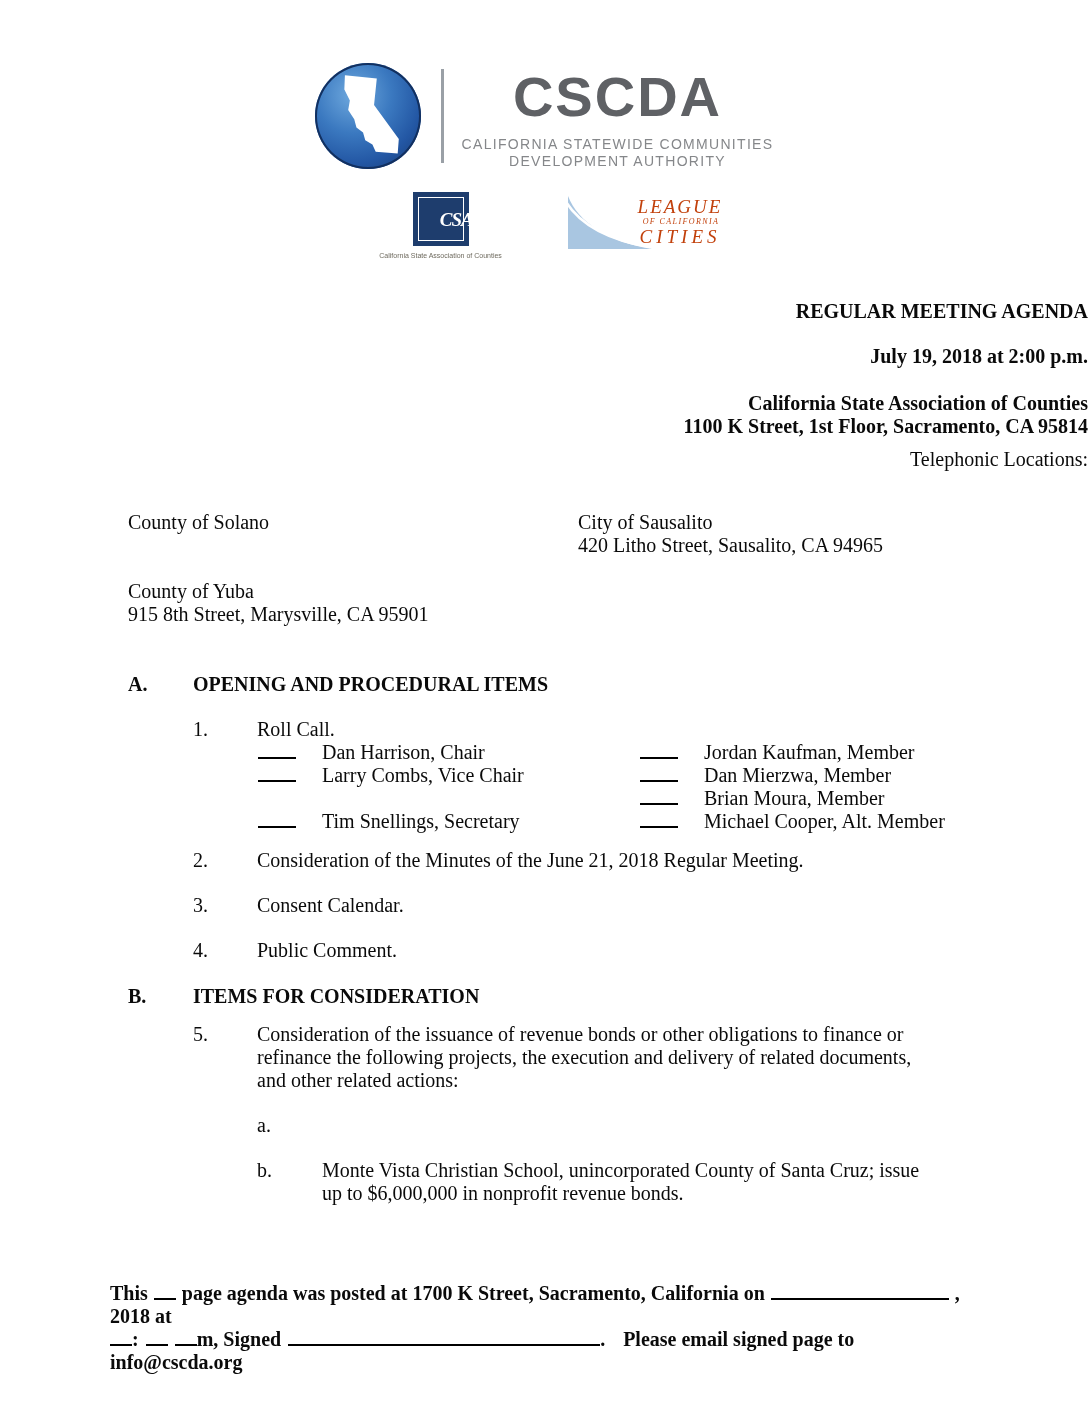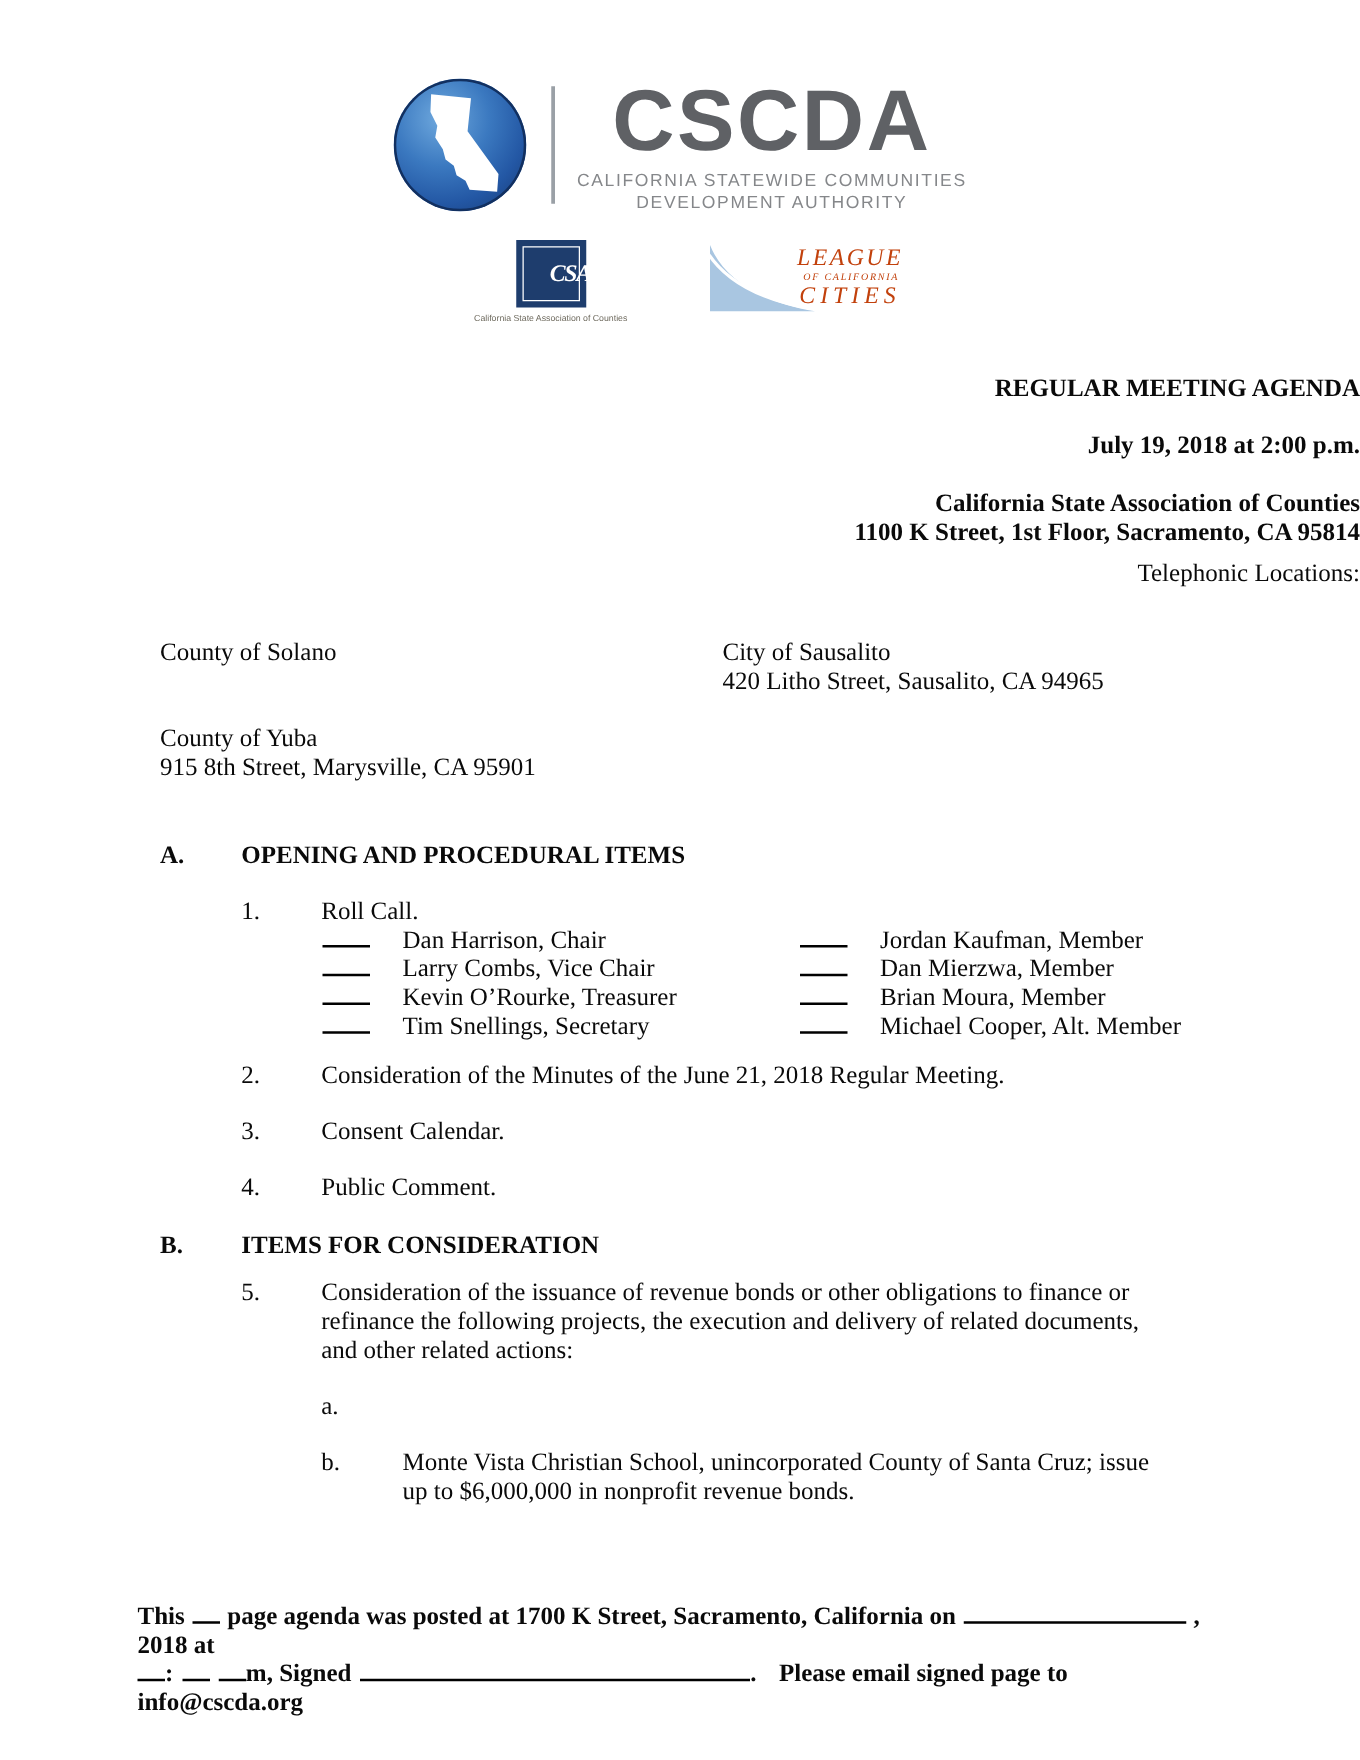--- a/index.html
+++ b/index.html
@@ -37,21 +37,21 @@
     width: 3px; height: 94px;
     background: #9aa0a6;
     margin: 0 18px 0 20px;
     flex: 0 0 auto;
   }
   .wordmark {
     font-family: "Liberation Sans", sans-serif;
     text-align: center;
   }
   .wordmark .acronym {
-    font-size: 69px;
+    font-size: 56px;
     line-height: 70px;
     font-weight: bold;
     color: #5f6165;
     letter-spacing: 2px;
   }
   .wordmark .logo-sub {
     color: #85878a;
     font-size: 14px;
     line-height: 17px;
     letter-spacing: 1.3px;
@@ -251,21 +251,20 @@
     <div class="roll-call">
       <div class="roll-row">
         <span class="roll-left"><span class="blank roll-blank"></span><span>Dan Harrison, Chair</span></span>
         <span class="roll-right"><span class="blank roll-blank"></span><span>Jordan Kaufman, Member</span></span>
       </div>
       <div class="roll-row">
         <span class="roll-left"><span class="blank roll-blank"></span><span>Larry Combs, Vice Chair</span></span>
         <span class="roll-right"><span class="blank roll-blank"></span><span>Dan Mierzwa, Member</span></span>
       </div>
       <div class="roll-row">
-        <span class="roll-left"><span class="blank roll-blank"></span><span>Kevin O’Rourke, Treasurer</span></span>
         <span class="roll-right"><span class="blank roll-blank"></span><span>Brian Moura, Member</span></span>
       </div>
       <div class="roll-row">
         <span class="roll-left"><span class="blank roll-blank"></span><span>Tim Snellings, Secretary</span></span>
         <span class="roll-right"><span class="blank roll-blank"></span><span>Michael Cooper, Alt. Member</span></span>
       </div>
     </div>
 
     <div class="agenda-item" style="margin-top:16px;">
       <span class="item-indent"></span>

